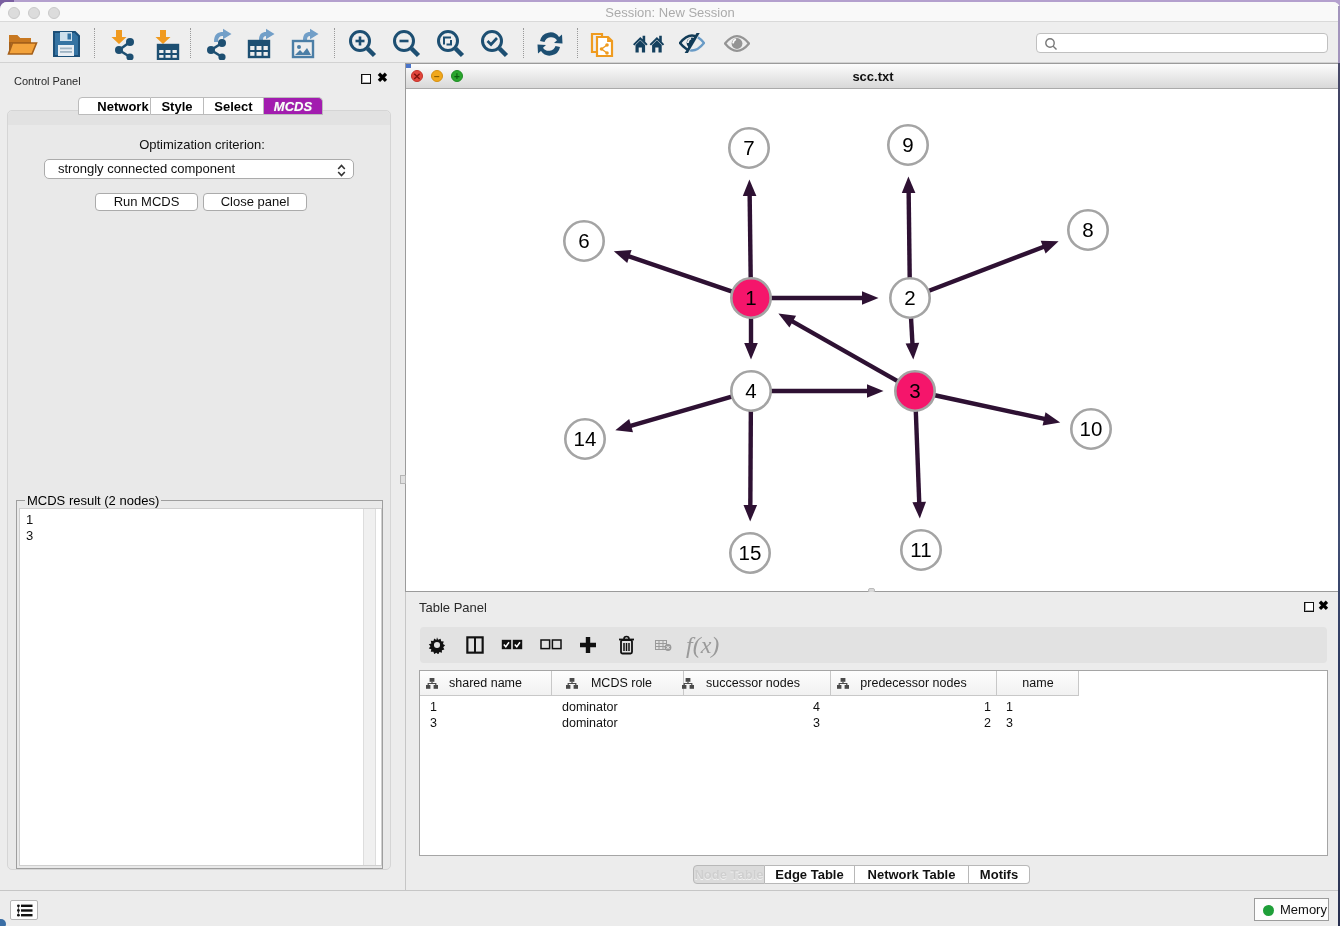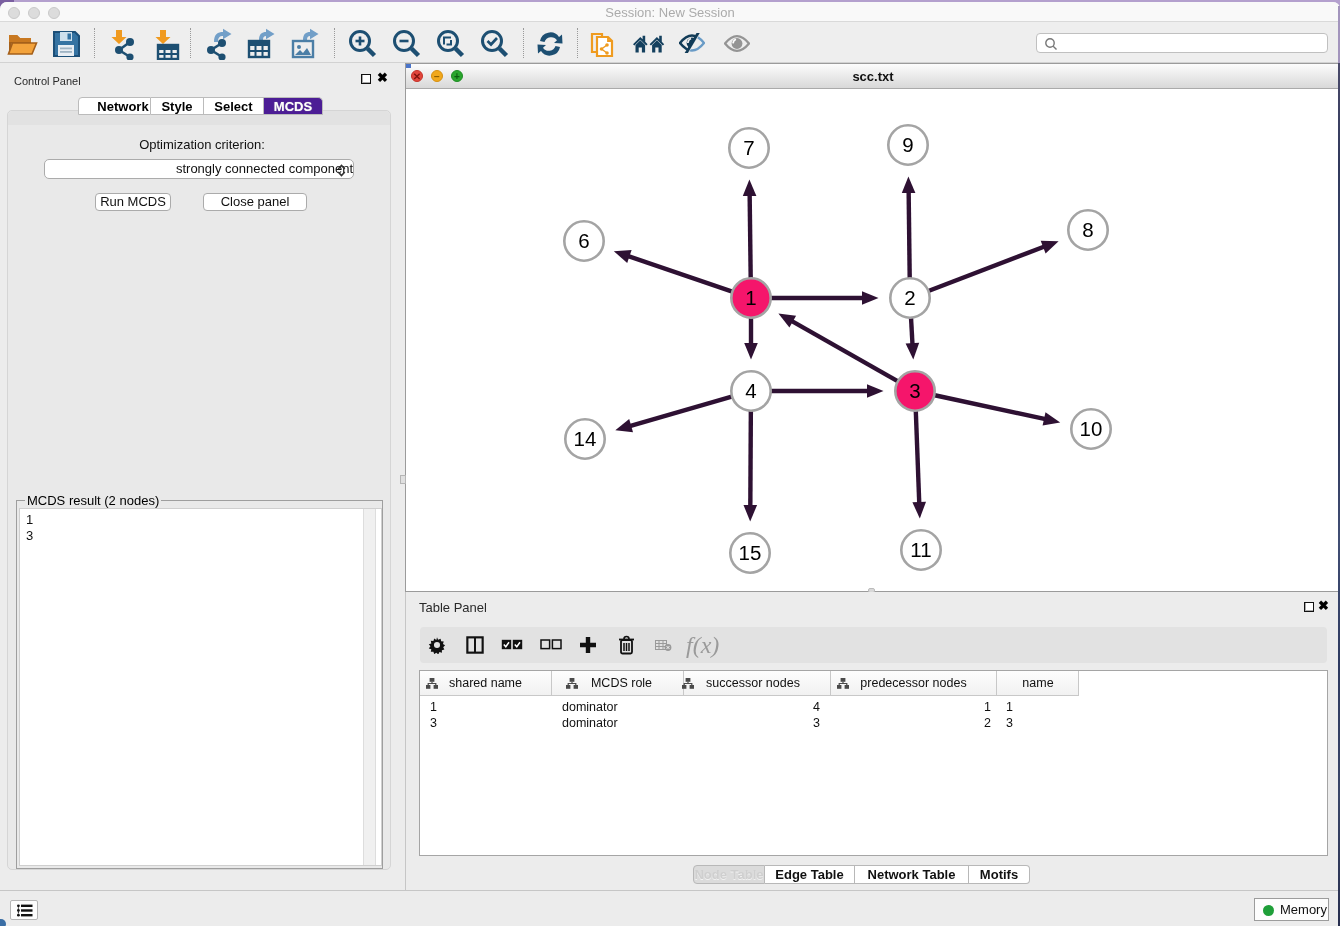--- a/index.html
+++ b/index.html
@@ -16,25 +16,25 @@
 .tbi { position:absolute; top:6px; width:32px; height:32px; }
 #searchbox { position:absolute; left:1036px; top:11px; width:292px; height:20px; background:#fff; border:1px solid #c0c0c0; border-radius:4px; }
 
 #leftpanel { position:absolute; left:0; top:61px; width:404px; height:829px; background:#ececec; }
 #cp-title { position:absolute; left:14px; top:12px; font-size:11px; color:#2a2a2a; }
 .wicon-sq { position:absolute; top:11px; width:10px; height:10px; border:1.5px solid #111; background:#fff; box-shadow:1px -1px 0 #aaa inset; }
 .wicon-x { position:absolute; top:7px; font-size:13px; font-weight:bold; color:#000; }
 #cptabs { position:absolute; left:78px; top:34px; height:18px; display:flex; z-index:5; }
 .cptab { height:18px; font-weight:bold; font-size:13px; color:#000; background:#fff; border:1px solid #bbb; border-left:none; text-align:center; line-height:17px; }
 .cptab:first-child { border-left:1px solid #bbb; border-radius:4px 0 0 0;padding-left:17px; }
-.cptab.sel { background:#4c1d95; color:#fdfdfd; text-shadow:0 0 1px #b5b5b5; border-radius:0 5px 0 0; }
+.cptab.sel { background:#a21caf; color:#fdfdfd; text-shadow:0 0 1px #b5b5b5; border-radius:0 5px 0 0;font-style:italic; }
 #cpcontent { position:absolute; left:7px; top:47px; width:384px; height:760px; background:#e9e9e9; border:1px solid #d5d5d5; border-radius:5px; }
 #cpcontent .topstrip { position:absolute; left:0; top:0; width:100%; height:14px; background:#e2e2e2; border-radius:5px 5px 0 0; }
 #optlabel { position:absolute; left:0; top:74px; width:404px; text-align:center; font-size:13px; color:#111; }
-#combo { position:absolute; left:44px; top:96px; width:310px; height:20px; background:#fff; border:1px solid #ababab; border-radius:5px; font-size:13px; line-height:18px; padding-left:13px; color:#111;text-align:right; }
+#combo { position:absolute; left:44px; top:96px; width:310px; height:20px; background:#fff; border:1px solid #ababab; border-radius:5px; font-size:13px; line-height:18px; padding-left:13px; color:#111; }
 #combo svg { position:absolute; right:7px; top:3.5px; }
 .btn { position:absolute; top:130px; height:17.5px; background:#fff; border:1px solid #ababab; border-radius:4px; font-size:13px; text-align:center; line-height:16px; color:#111; }
 #groupbox { position:absolute; left:16px; top:437px; width:367px; height:369px; border:1px solid #9e9e9e; }
 #gb-label { position:absolute; left:8px; top:-8px; background:#e9e9e9; padding:0 2px; font-size:13px; color:#000000; }
 #gb-white { position:absolute; left:2px; top:7px; width:363px; height:358px; background:#fff; border:1px solid #cfcfcf; }
 #gb-text { position:absolute; left:6px; top:3px; font-size:13px; line-height:15.8px; color:#111; }
 #gb-scroll { position:absolute; right:5px; top:0; width:13px; height:100%; background:#f0f0f0; border-left:1px solid #ddd; border-right:1px solid #ddd; }
 
 #statusbar { position:absolute; left:0; top:888px; width:1340px; height:36px; background:#ececec; border-top:1px solid #c6c6c6; }
 #listbtn { position:absolute; left:10px; top:9px; width:28px; height:20px; background:#fdfdfd; border:1px solid #b5b5b5; border-radius:2px; }
@@ -250,21 +250,21 @@
     <div id="cpcontent">
         <div class="topstrip"></div>
       </div>
     <div id="optlabel">Optimization criterion:</div>
     <div id="combo">strongly connected component
       <svg width="9" height="13" viewBox="0 0 9 13">
           <path d="M1.2 5 L4.5 1.5 L7.8 5" fill="none" stroke="#333" stroke-width="1.6"></path>
           <path d="M1.2 8 L4.5 11.5 L7.8 8" fill="none" stroke="#333" stroke-width="1.6"></path>
         </svg>
     </div>
-    <div class="btn" style="left:95px; width:76px;">Run MCDS</div>
+    <div class="btn" style="left:95px; width:103px;">Run MCDS</div>
     <div class="btn" style="left:203px; width:104px;">Close panel</div>
     <div id="groupbox">
       <div id="gb-label">MCDS result (2 nodes)</div>
       <div id="gb-white">
         <div id="gb-text">1<br>3</div>
         <div id="gb-scroll"></div>
       </div>
     </div>
   </div>
   <div id="netwin">

